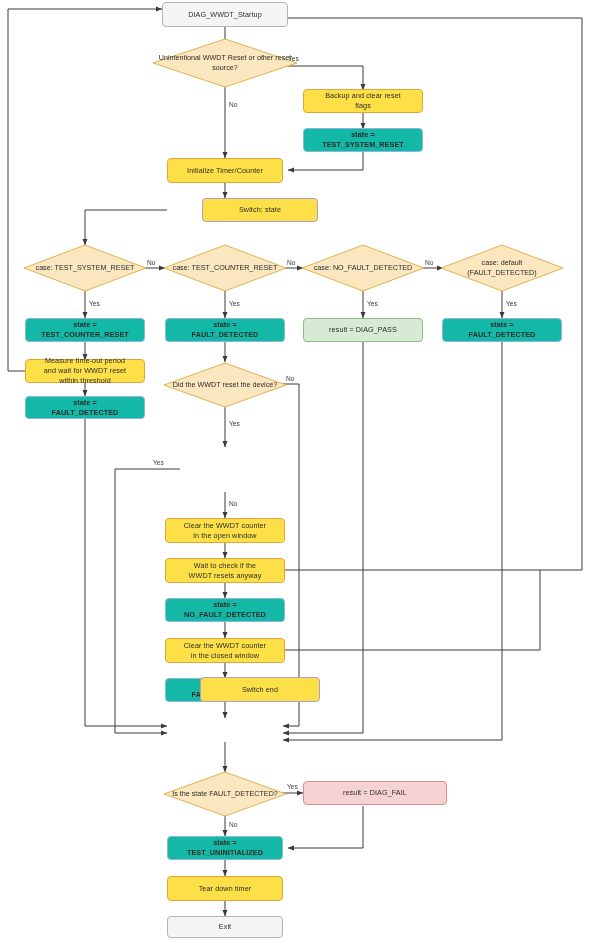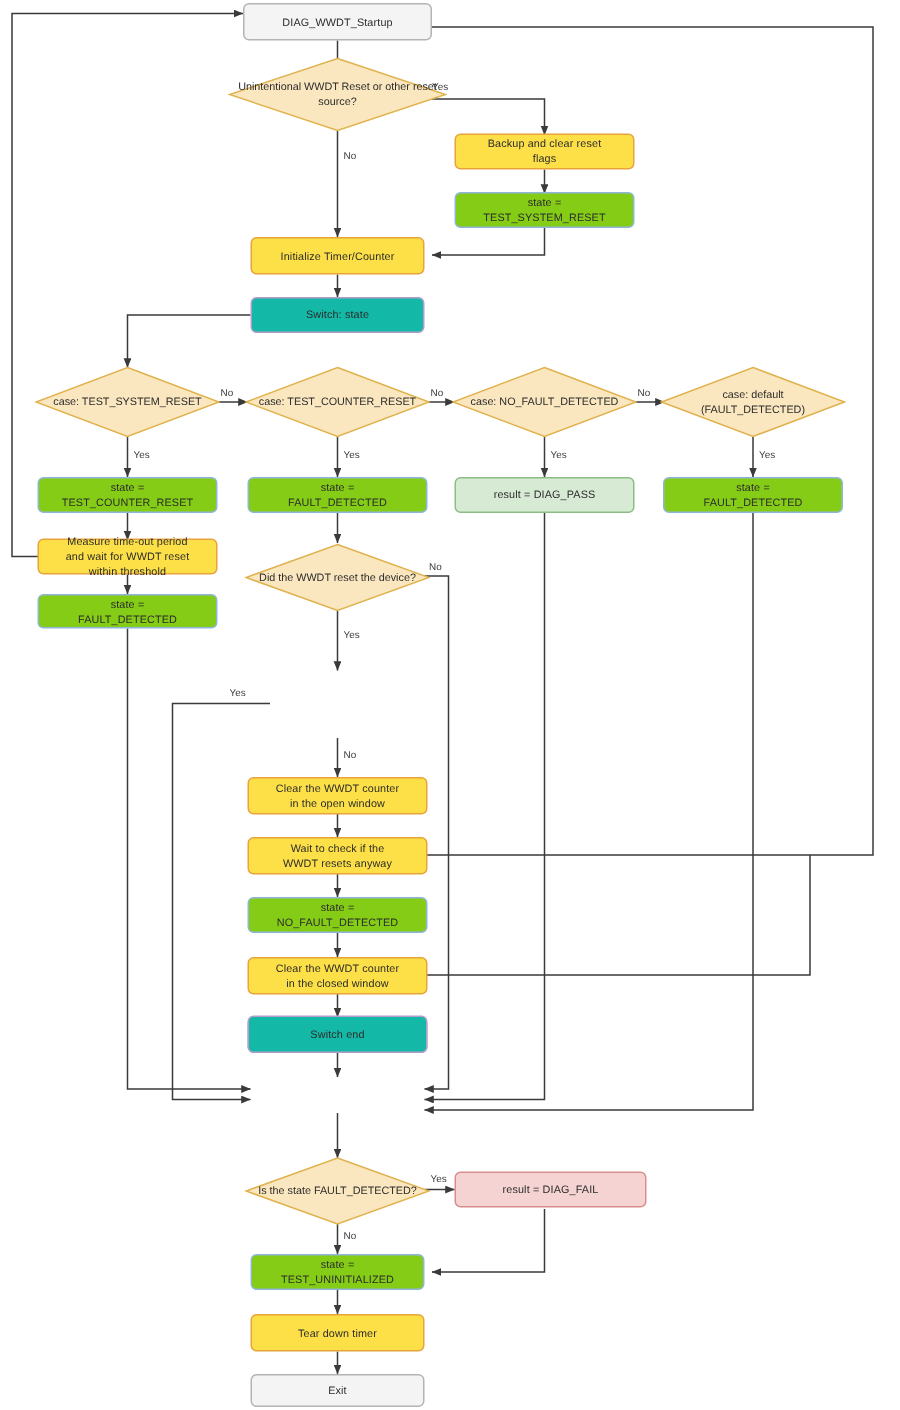--- a/index.html
+++ b/index.html
@@ -35,22 +35,22 @@
     color: #2b2b2b;
     letter-spacing: 0.1px;
     padding: 1px 16px;
   }
   .box {
     border-radius: 4px;
     border-width: 1px;
     border-style: solid;
   }
   .box.process  { background: #fde047; border-color: #e8a33d; }
-  .box.state    { background: #84cc16; border-color: #8eb5da; }
-  .box.switch   { background: #14b8a6; border-color: #b49ccb; }
+  .box.state    { background: #14b8a6; border-color: #8eb5da; font-weight: bold; }
+  .box.switch   { background: #fde047; border-color: #b49ccb; margin-left: 35px; }
   .box.pass     { background: #d7ebd4; border-color: #8bbd84; }
   .box.fail     { background: #f6d3d3; border-color: #d98e8e; }
   .box.terminal { background: #f4f4f4; border-color: #b4b4b4; }
   .diamond-wrap { position: absolute; }
   .diamond-wrap .dlabel {
     position: absolute;
     left: 0; top: 0;
     width: 100%; height: 100%;
     display: flex;
     align-items: center;
@@ -239,21 +239,21 @@
 
   <div class="node box switch" style="left:165px; top:677px; width:120px; height:25px;">Switch end</div>
 
   <div class="diamond-wrap" style="left:163px; top:771px; width:124px; height:46px;">
     <svg width="124" height="46" viewBox="0 0 124 46">
       <polygon points="62,1 123,23 62,45 1,23" fill="#fbe7bf" stroke="#e0b24d" stroke-width="1"></polygon>
     </svg>
     <div class="dlabel">Is the state FAULT_DETECTED?</div>
   </div>
 
-  <div class="node box fail" style="left:303px; top:781px; width:128px; height:24px;">result = DIAG_FAIL</div>
+  <div class="node box fail" style="left:303px; top:781px; width:144px; height:24px;">result = DIAG_FAIL</div>
 
   <div class="node box state" style="left:167px; top:836px; width:116px; height:24px;">state = TEST_UNINITIALIZED</div>
 
   <div class="node box process" style="left:167px; top:876px; width:116px; height:25px;">Tear down timer</div>
 
   <div class="node box terminal" style="left:167px; top:916px; width:116px; height:22px;">Exit</div>
 
   <div class="edge-label" style="left:288px; top:55px;">Yes</div>
   <div class="edge-label" style="left:229px; top:101px;">No</div>
   <div class="edge-label" style="left:147px; top:259px;">No</div>

